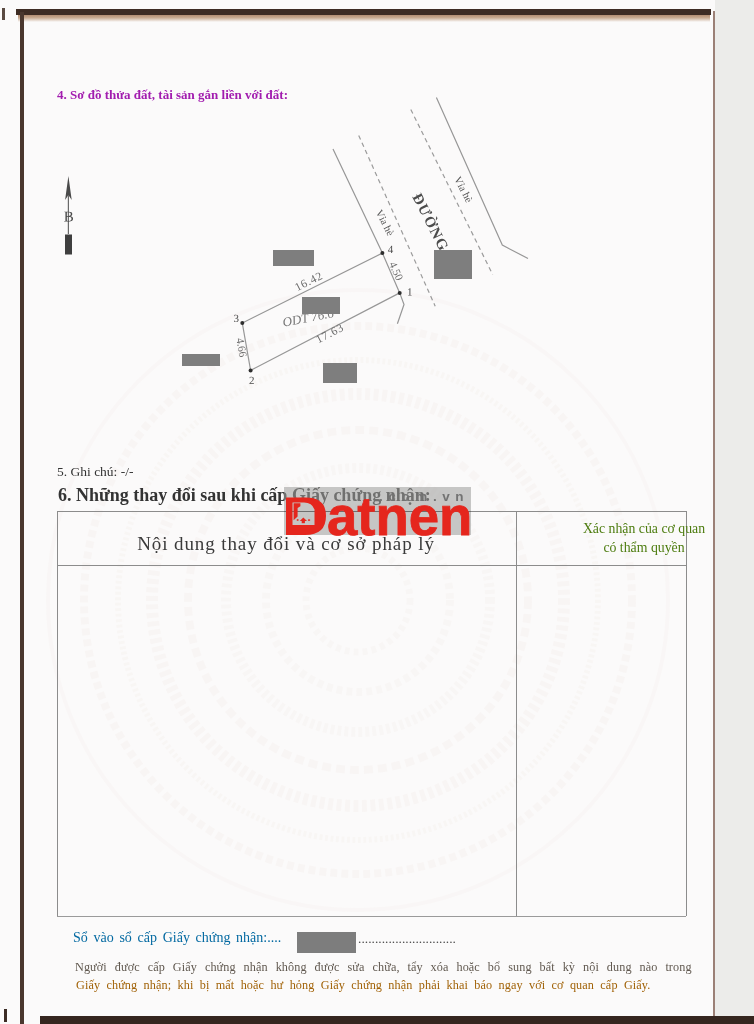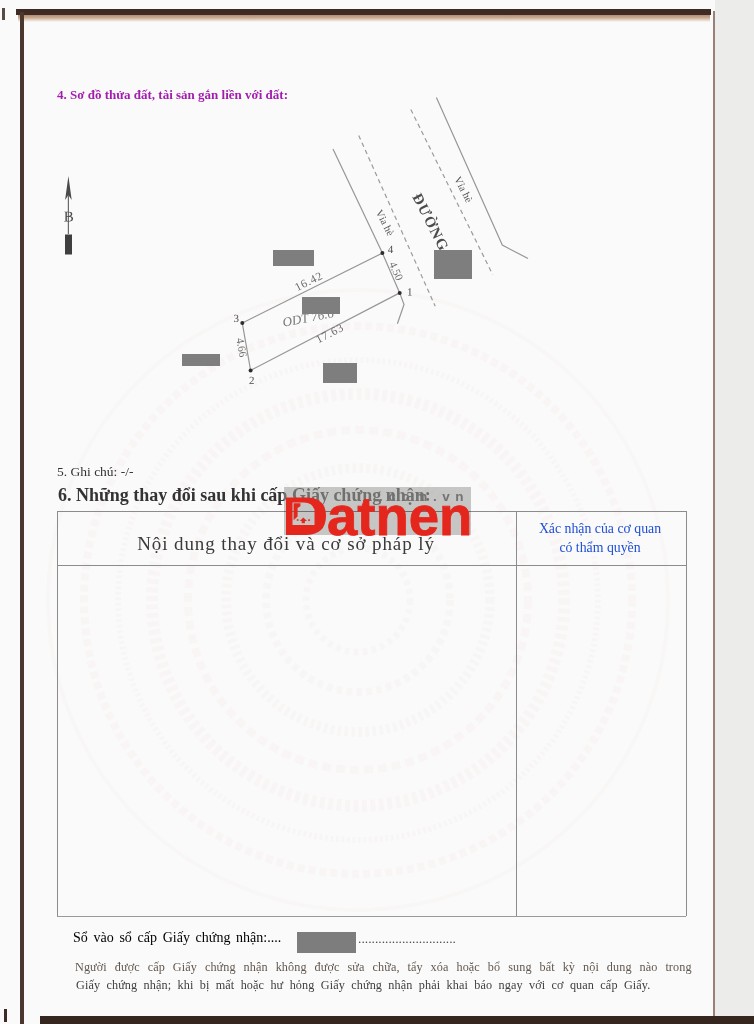--- a/index.html
+++ b/index.html
@@ -80,35 +80,35 @@
   <div class="abs" style="left:58px;top:485px;font-weight:bold;font-size:18px;color:#333;">6. Những thay đổi sau khi cấp Giấy chứng nhận:</div>
 
   <div class="abs" style="left:56.5px;top:511px;width:629px;height:1.2px;background:#8c8c8c;"></div>
   <div class="abs" style="left:56.5px;top:565px;width:629px;height:1px;background:#8c8c8c;"></div>
   <div class="abs" style="left:56.5px;top:915.5px;width:629px;height:1px;background:#9a9a9a;"></div>
   <div class="abs" style="left:56.5px;top:511px;width:1px;height:405px;background:#8c8c8c;"></div>
   <div class="abs" style="left:685.5px;top:511px;width:1.2px;height:405px;background:#8c8c8c;"></div>
   <div class="abs" style="left:515.5px;top:511px;width:1px;height:405px;background:#8c8c8c;"></div>
 
   <div class="abs" style="left:56.5px;top:533px;width:459px;text-align:center;font-size:19px;color:#3a3a3a;letter-spacing:0.9px;">Nội dung thay đổi và cơ sở pháp lý</div>
-  <div class="abs" style="left:515.5px;top:520px;width:169px;text-align:center;font-size:13.8px;color:#1d4ed8;line-height:18.5px;">Xác nhận của cơ quan<br>có thẩm quyền</div>
+  <div class="abs" style="left:515.5px;top:520px;width:169px;text-align:center;font-size:13.8px;color:#4d7c0f;line-height:18.5px;padding-left:44px;">Xác nhận của cơ quan<br>có thẩm quyền</div>
 
   <div class="abs" style="left:284px;top:486.5px;width:186.5px;height:48.5px;background:rgba(158,158,157,0.57);"></div>
   <div class="abs" style="left:284px;top:511px;width:186.5px;height:1.2px;background:#6f6f6f;"></div>
   <div class="abs" style="left:379px;top:489px;font-family:'Liberation Sans',sans-serif;font-weight:bold;font-size:13.5px;letter-spacing:5.6px;color:#737373;">.com.vn</div>
   <svg class="abs" style="left:284px;top:494px;" width="188" height="44" viewBox="0 0 188 44">
     <path fill="#e5261d" fill-rule="evenodd" d="M2,41 L2,3.5 L22,3.5 Q42,3.5 42,22 Q42,41 21,41 Z M8.5,8.5 L8.5,31 L30.5,31 L30.5,15.5 Q28,8.5 20,8.5 Z"></path>
     <polygon fill="#e5261d" points="9.6,9.2 9.6,26.3 13.6,22.6 13.6,14 16.4,12.2 16.4,9.2"></polygon>
     <polygon fill="#e5261d" points="15.8,27 19.3,23.5 23,27"></polygon>
     <rect x="17.7" y="27" width="3.2" height="2.2" fill="#e5261d"></rect>
     <rect x="12.8" y="25.2" width="1.7" height="1.6" fill="#e5261d"></rect>
     <rect x="24" y="25.4" width="2.1" height="1.4" fill="#e5261d"></rect>
     <text x="43" y="41" font-family="Liberation Sans,sans-serif" font-weight="bold" font-size="54.5" fill="#e5261d" stroke="#e5261d" stroke-width="0.8" transform="rotate(0.03 43 41)">atnen</text>
   </svg>
 
-  <div class="abs" style="left:73px;top:930px;font-size:14px;color:#000000;word-spacing:2.2px;">Sổ vào sổ cấp Giấy chứng nhận:....</div>
+  <div class="abs" style="left:73px;top:930px;font-size:14px;color:#0369a1;word-spacing:2.2px;">Sổ vào sổ cấp Giấy chứng nhận:....</div>
   <div class="abs" style="left:297px;top:932px;width:59px;height:20.5px;background:#7d7d7d;"></div>
   <div class="abs" style="left:358px;top:931px;font-size:13.5px;color:#4f4f4f;">.............................</div>
 
   <div class="abs" style="left:75px;top:959.5px;font-size:12.2px;color:#60584f;word-spacing:4.8px;letter-spacing:0.1px;text-align:center;">Người được cấp Giấy chứng nhận không được sửa chữa, tẩy xóa hoặc bổ sung bất kỳ nội dung nào trong</div>
-  <div class="abs" style="left:76px;top:978px;font-size:12.2px;color:#404040;word-spacing:3.2px;letter-spacing:0.1px;">Giấy chứng nhận; khi bị mất hoặc hư hỏng Giấy chứng nhận phải khai báo ngay với cơ quan cấp Giấy.</div>
+  <div class="abs" style="left:76px;top:978px;font-size:12.2px;color:#a16207;word-spacing:3.2px;letter-spacing:0.1px;">Giấy chứng nhận; khi bị mất hoặc hư hỏng Giấy chứng nhận phải khai báo ngay với cơ quan cấp Giấy.</div>
 
 </div>
 
 </body></html>

